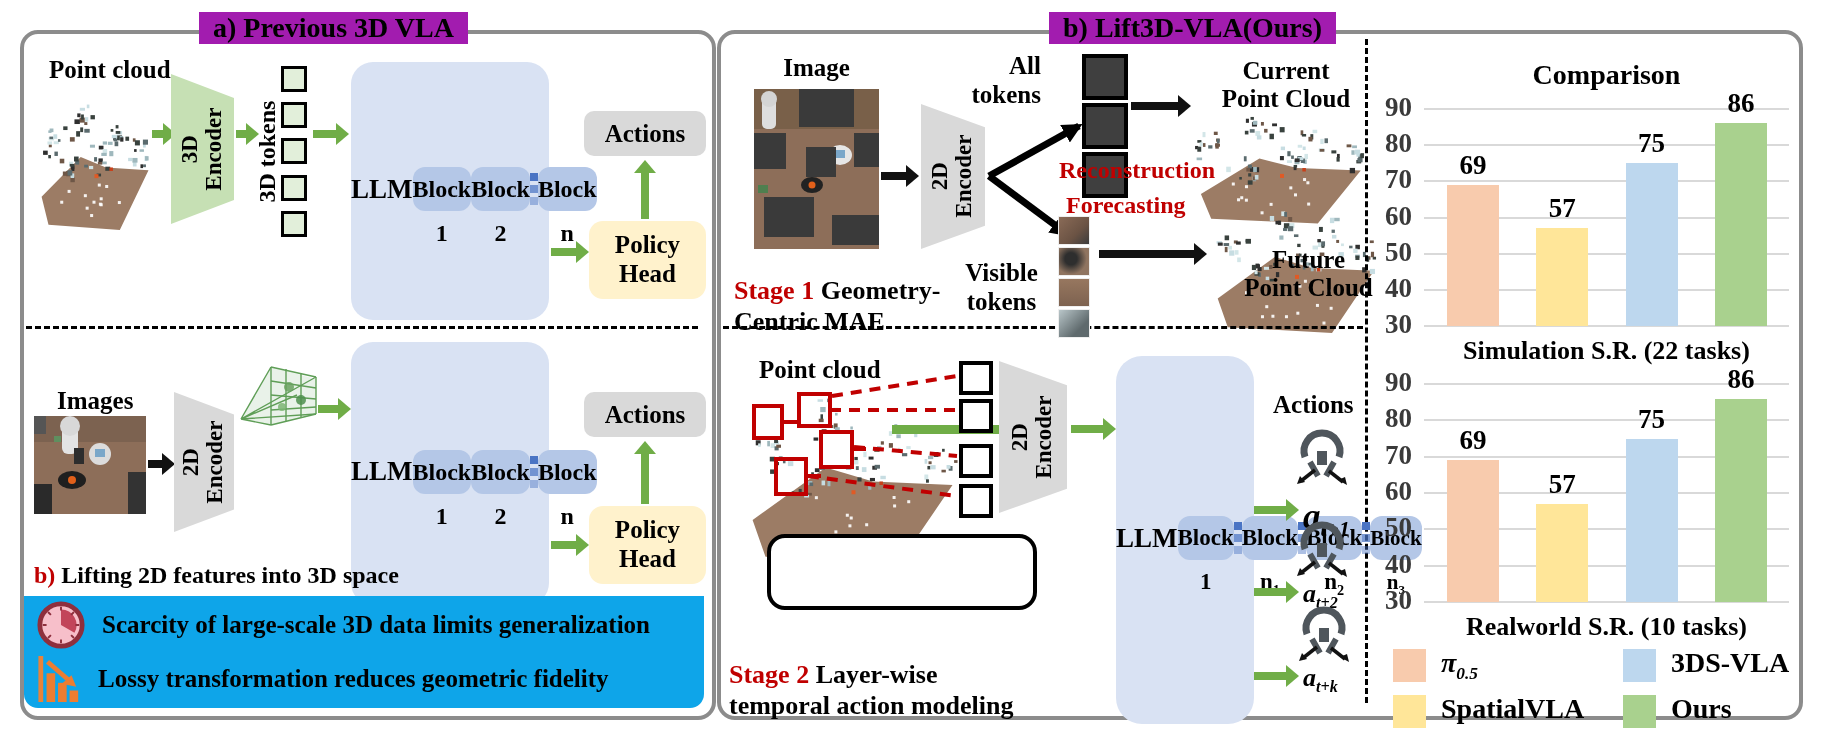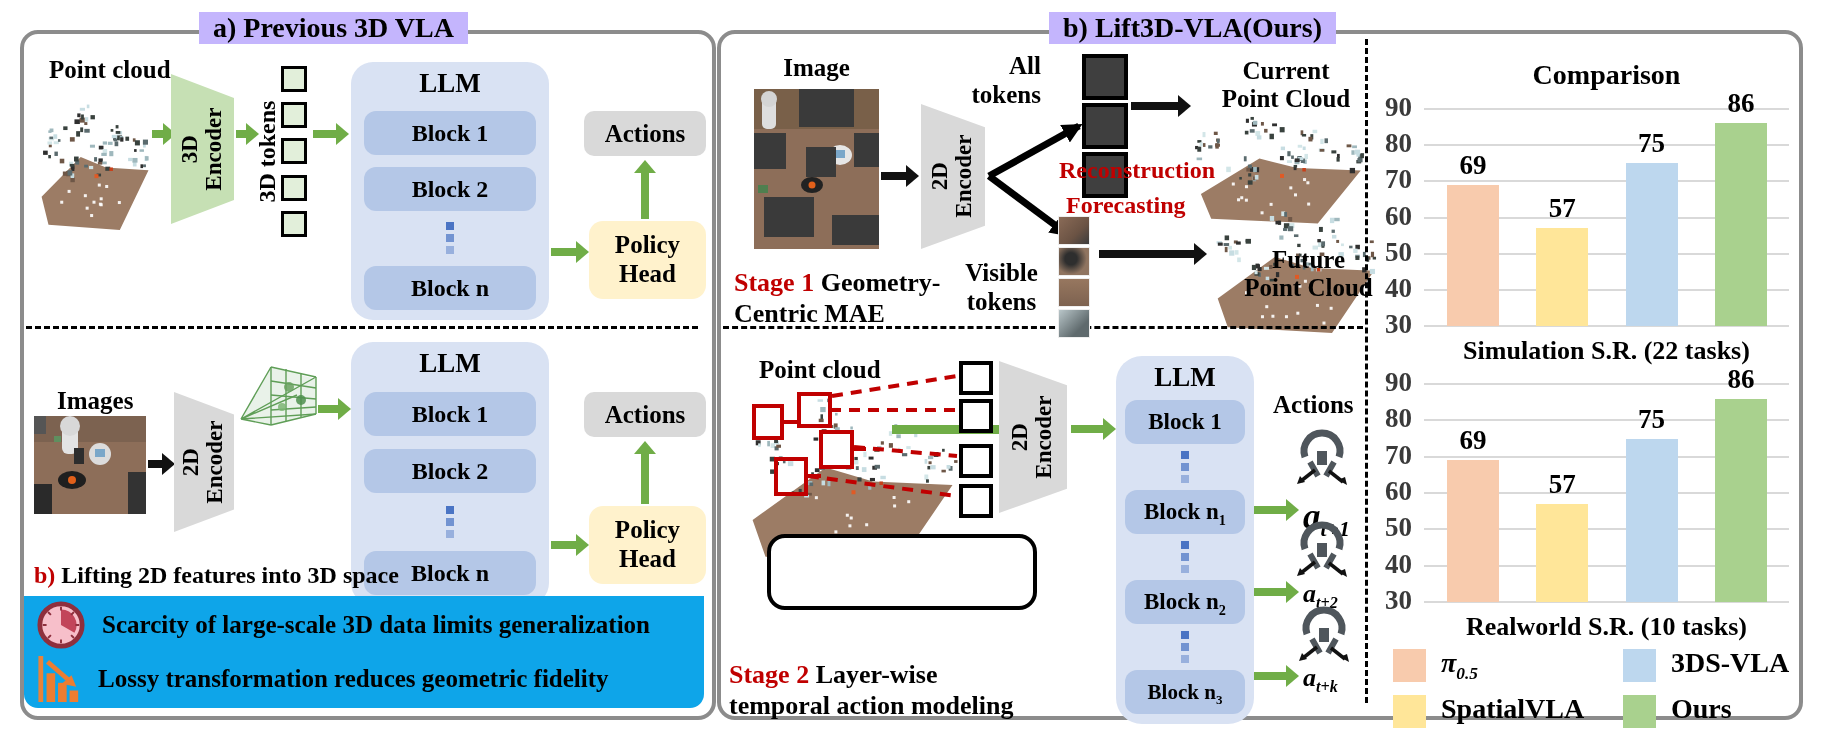--- a/index.html
+++ b/index.html
@@ -1,25 +1,25 @@
 <!DOCTYPE html>
 <html><head>
 <meta charset="utf-8">
 <style>
   html,body{margin:0;padding:0;background:#fff}
   #stage{position:relative;width:1822px;height:745px;background:#fff;overflow:hidden;
          font-family:"Liberation Serif","DejaVu Serif",serif;font-weight:bold;color:#000}
   .abs{position:absolute}
   .panel{position:absolute;border:4px solid #8c8c8c;border-radius:18px;background:#fff}
-  .ptitle{position:absolute;top:-22px;background:#c4b5fd;padding:0 14px;font-size:28px;white-space:nowrap;z-index:5}
+  .ptitle{position:absolute;top:-22px;background:#a21caf;padding:0 14px;font-size:28px;white-space:nowrap;z-index:5}
   .red{color:#c00000}
   .it{font-style:italic}
   .lbl{position:absolute;white-space:nowrap}
   .ctr{text-align:center}
-  .llm{position:absolute;background:#d9e2f3;border-radius:22px;display:flex;flex-direction:column;
+  .llm{position:absolute;background:#d9e2f3;border-radius:22px;display:flex;
        align-items:center;justify-content:space-between;padding:6px 0 10px}
   .llm-t{font-size:27px}
   .blk{background:#b4c7e7;border-radius:12px;width:87%;text-align:center;font-size:24px;height:44px;line-height:44px}
   .vdots{display:flex;flex-direction:column;gap:4px;align-items:center}
   .vdots i{width:8px;height:8px;background:#4a74c4;display:block}
   .vdots i:nth-child(2){opacity:.72}.vdots i:nth-child(3){opacity:.45}
   .trap{position:absolute;clip-path:polygon(0 0,100% 16%,100% 84%,0 100%);display:flex;align-items:center;justify-content:center}
   .vt{transform:rotate(-90deg);white-space:nowrap;text-align:center;font-size:23px;line-height:1.05}
   .gbox{position:absolute;background:#d9d9d9;border-radius:10px;display:flex;align-items:center;justify-content:center;font-size:25px}
   .ybox{position:absolute;background:#fff2cc;border-radius:14px;display:flex;flex-direction:column;align-items:center;justify-content:center;font-size:25px;line-height:1.15}
@@ -586,21 +586,21 @@
         <rect x="62.10692667871714" y="63.763363213883714" width="3.1314353498164564" height="3.0092883908655494" fill="#39423e"></rect>
         <rect x="89.49335203953088" y="59.92441594289616" width="4.706711452221498" height="3.3565750487614423" fill="#5b6b6e"></rect>
         <rect x="84" y="75.9" width="4" height="4" fill="#e05a25"></rect>
         <rect x="105.84" y="69" width="3.5" height="3.5" fill="#c8401a"></rect>
       </svg>
     <div class="lbl ctr" style="left:515px;top:212px;width:145px;font-size:25px;line-height:1.1;z-index:2">
       <span>Future</span><br>
       <span>Point Cloud</span>
     </div>
 
-    <div class="lbl" style="left:13px;top:233px;font-size:26px;line-height:1.2">
+    <div class="lbl" style="left:13px;top:241px;font-size:26px;line-height:1.2">
       <span class="red">Stage 1</span>
       <span>Geometry-</span><br>
       <span>Centric MAE</span>
     </div>
 
     <div class="dash-h" style="left:2px;top:292px;width:640px"></div>
     <div class="dash-v" style="left:644px;top:5px;height:664px"></div>
 
     <div class="lbl" style="left:38px;top:322px;font-size:25px;z-index:2">Point cloud</div>
 

